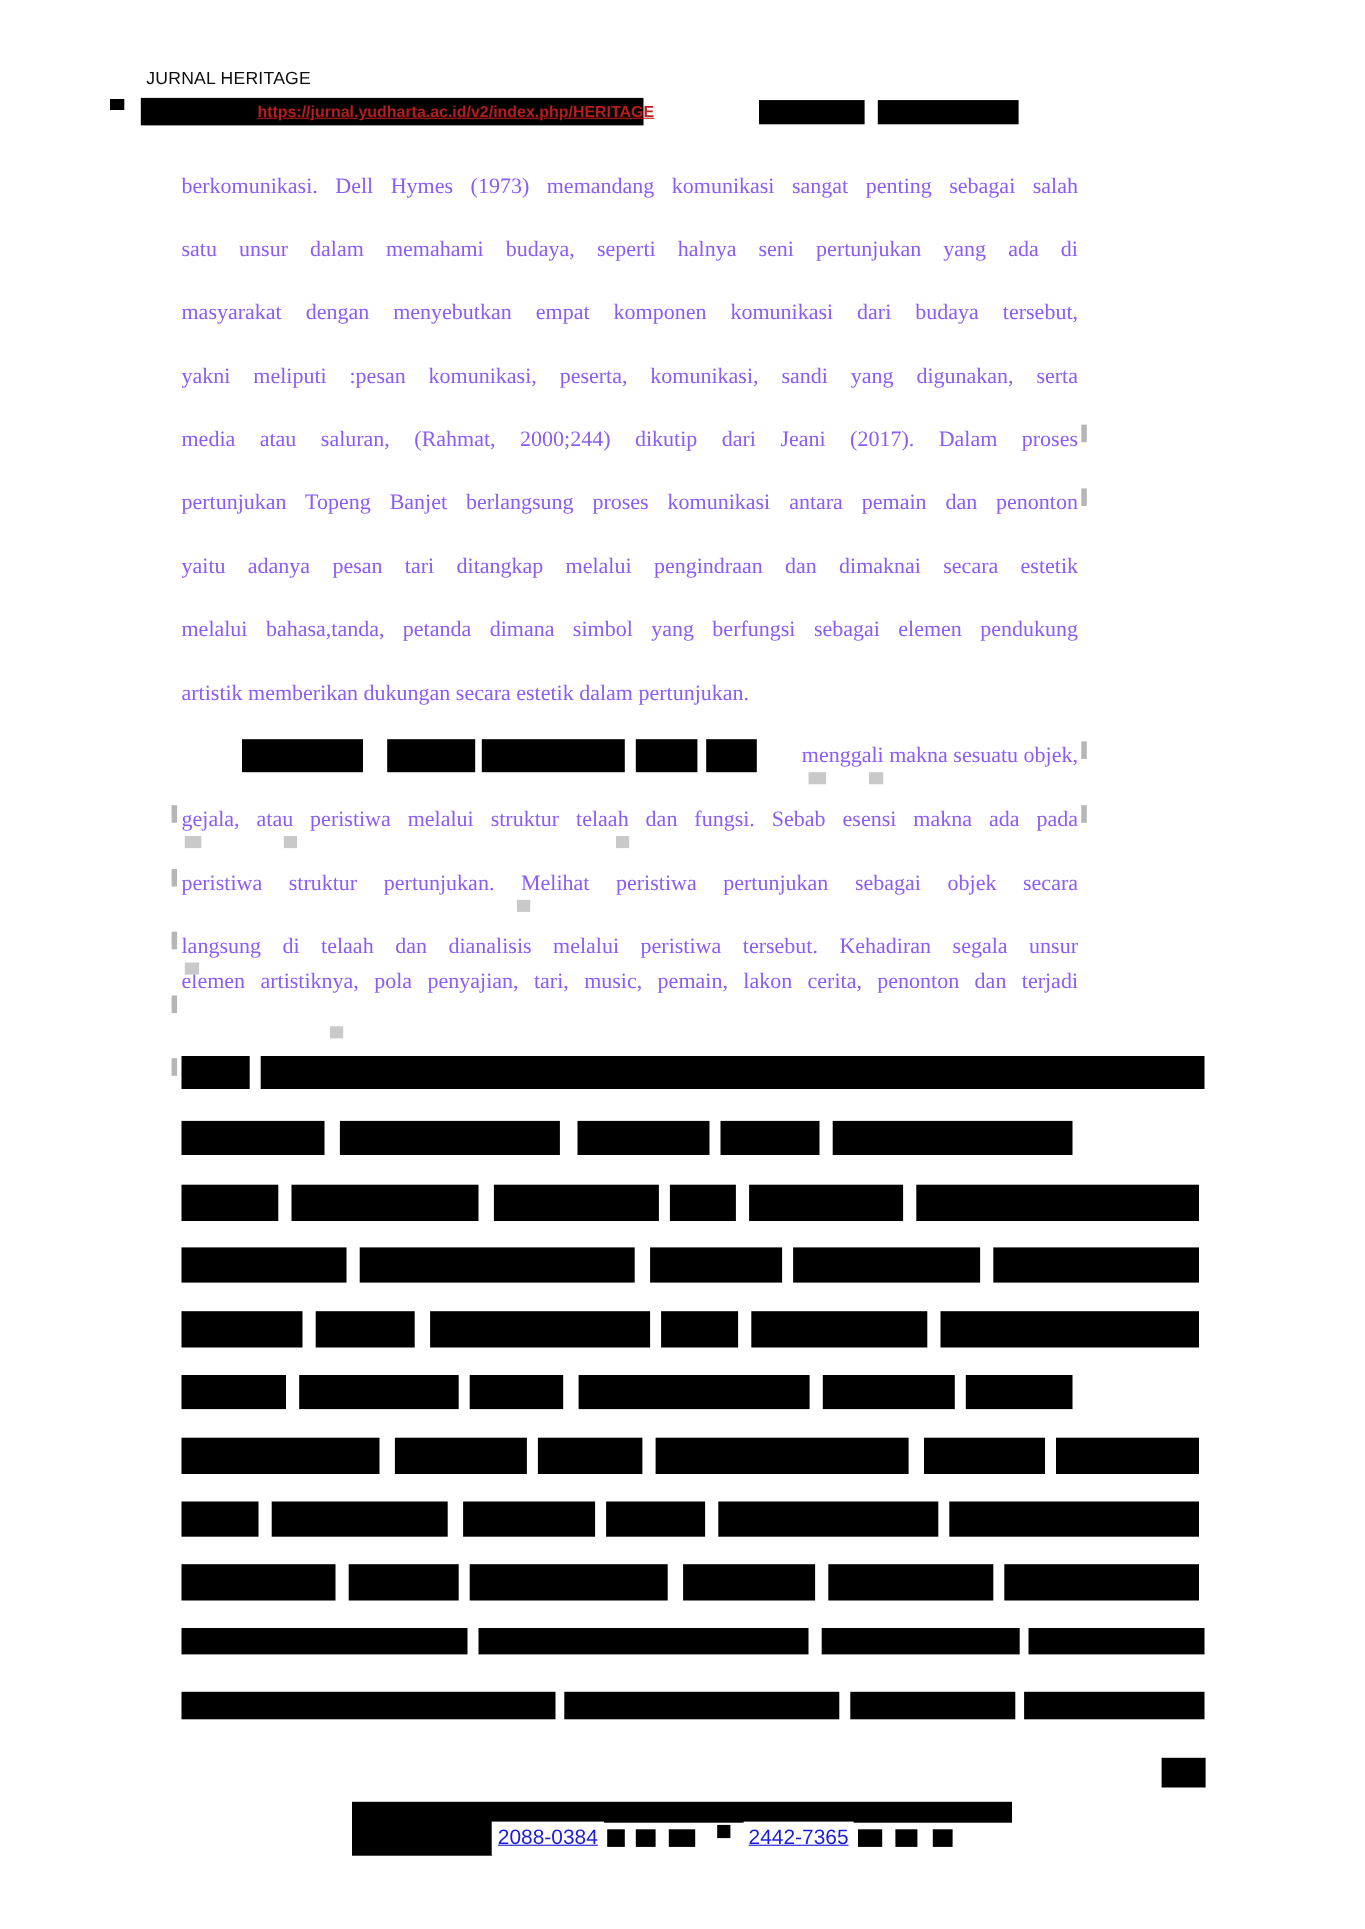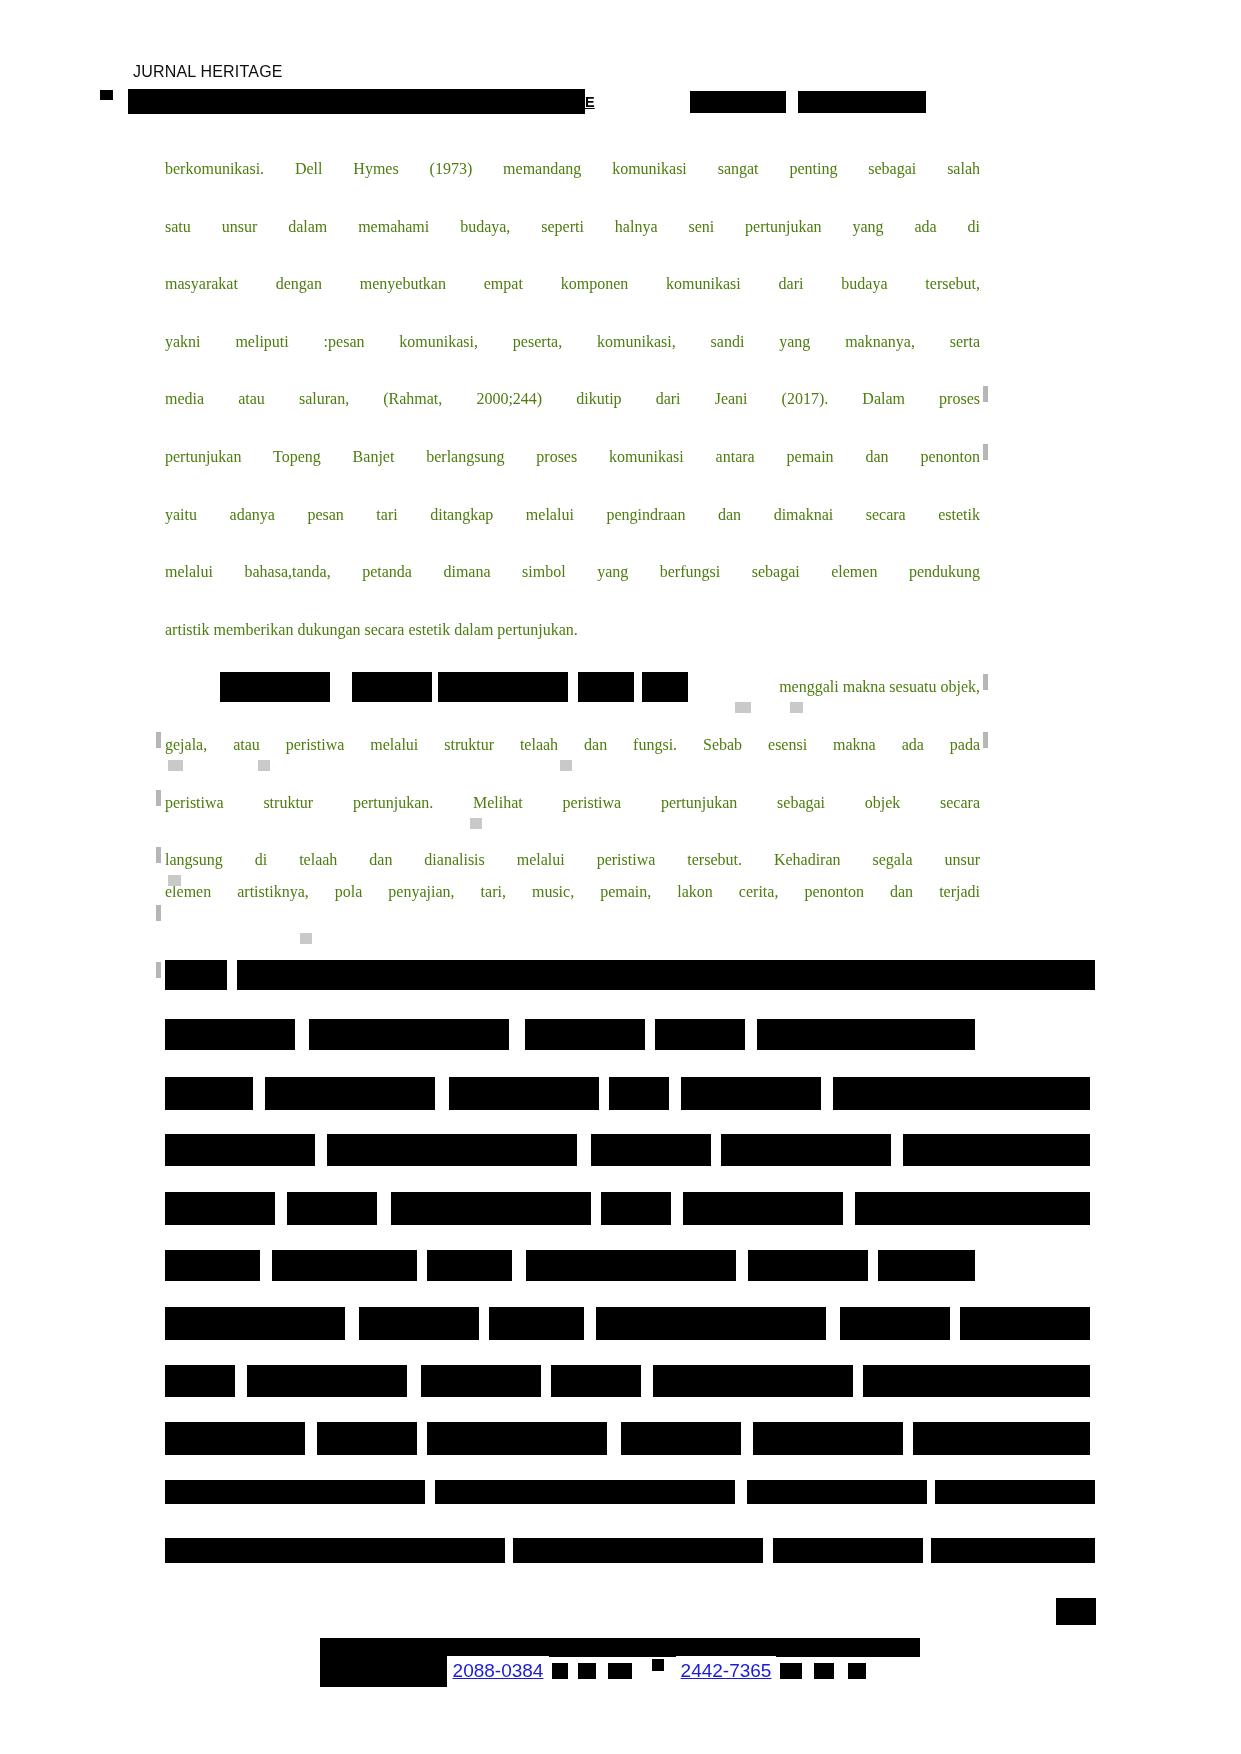--- a/index.html
+++ b/index.html
@@ -16,28 +16,28 @@
     position:absolute;
     font-family:"Liberation Sans","DejaVu Sans",sans-serif;
     font-size:16px;color:#0d0d0d;letter-spacing:.2px;
   }
   .hdr-left{left:133px;top:63px;}
   .hdr-right{left:600px;top:63px;width:508px;text-align:right;}
   .url-link{
     position:absolute;left:234px;top:94px;z-index:3;
     font-family:"Liberation Sans","DejaVu Sans",sans-serif;
     font-size:14.5px;font-weight:bold;
-    color:#000000;text-decoration:underline;white-space:nowrap;
+    color:#b91c1c;text-decoration:underline;white-space:nowrap;
   }
   
   .bar{position:absolute;background:#000;z-index:1;}
   
   .line{
     position:absolute;left:165px;width:815px;height:58px;
-    font-size:16px;color:#4d7c0f;overflow:visible;
+    font-size:20px;color:#8b5cf6;overflow:visible;
   }
   .justify{text-align:justify;text-align-last:justify;line-height:58px;}
   .leftal{text-align:left;line-height:58px;}
   .flexline{display:flex;align-items:center;}
   .blob{display:inline-block;height:30px;background:#000;flex:0 0 auto;}
   .ltext{white-space:nowrap;}
   .push{margin-left:auto;}
   .grow{flex:1 1 auto;}
   
   .redrow{position:absolute;font-size:0;line-height:0;}
@@ -75,21 +75,21 @@
       <div class="bar" style="left: 652px; top: 1659px; width: 12px; height: 12px;"></div>
       <div class="bar" style="left: 780px; top: 1663px; width: 22px; height: 16px;"></div>
       <div class="bar" style="left: 814px; top: 1663px; width: 20px; height: 16px;"></div>
       <div class="bar" style="left: 848px; top: 1663px; width: 18px; height: 16px;"></div>
     </div>
 
   <div id="bodyLines">
       <div class="line justify" style="top: 140px;">berkomunikasi. Dell Hymes (1973) memandang komunikasi sangat penting sebagai salah</div>
       <div class="line justify" style="top: 197.6px;">satu unsur dalam memahami budaya, seperti halnya seni pertunjukan yang ada di</div>
       <div class="line justify" style="top: 255.2px;">masyarakat dengan menyebutkan empat komponen komunikasi dari budaya tersebut,</div>
-      <div class="line justify" style="top: 312.8px;">yakni meliputi :pesan komunikasi, peserta, komunikasi, sandi yang maknanya, serta</div>
+      <div class="line justify" style="top: 312.8px;">yakni meliputi :pesan komunikasi, peserta, komunikasi, sandi yang digunakan, serta</div>
       <div class="line justify" style="top: 370.4px;">media atau saluran, (Rahmat, 2000;244) dikutip dari Jeani (2017).  Dalam proses</div>
       <div class="line justify" style="top: 428px;">pertunjukan Topeng Banjet berlangsung proses komunikasi antara pemain dan penonton</div>
       <div class="line justify" style="top: 485.6px;">yaitu adanya pesan tari ditangkap melalui pengindraan dan dimaknai secara estetik</div>
       <div class="line justify" style="top: 543.2px;">melalui bahasa,tanda, petanda dimana simbol yang berfungsi sebagai elemen pendukung</div>
       <div class="line leftal" style="top: 600.8px;">artistik memberikan dukungan secara estetik dalam pertunjukan.</div>
       <div class="line flexline" style="top: 658.4px;">
         <div class="" style="flex: 0 0 55px;"></div>
         <div class="blob" style="width: 110px; margin-right: 22px;"></div>
         <div class="blob" style="width: 80px; margin-right: 6px;"></div>
         <div class="blob" style="width: 130px; margin-right: 10px;"></div>

